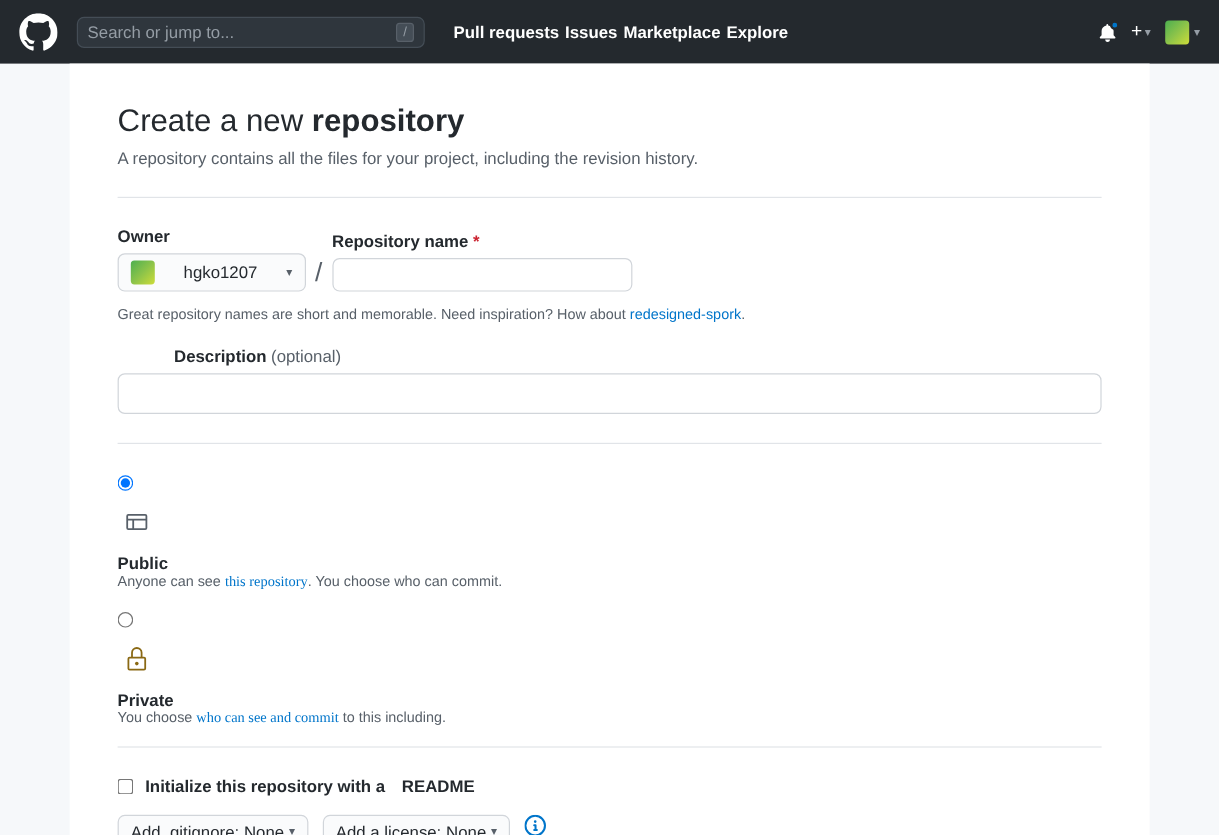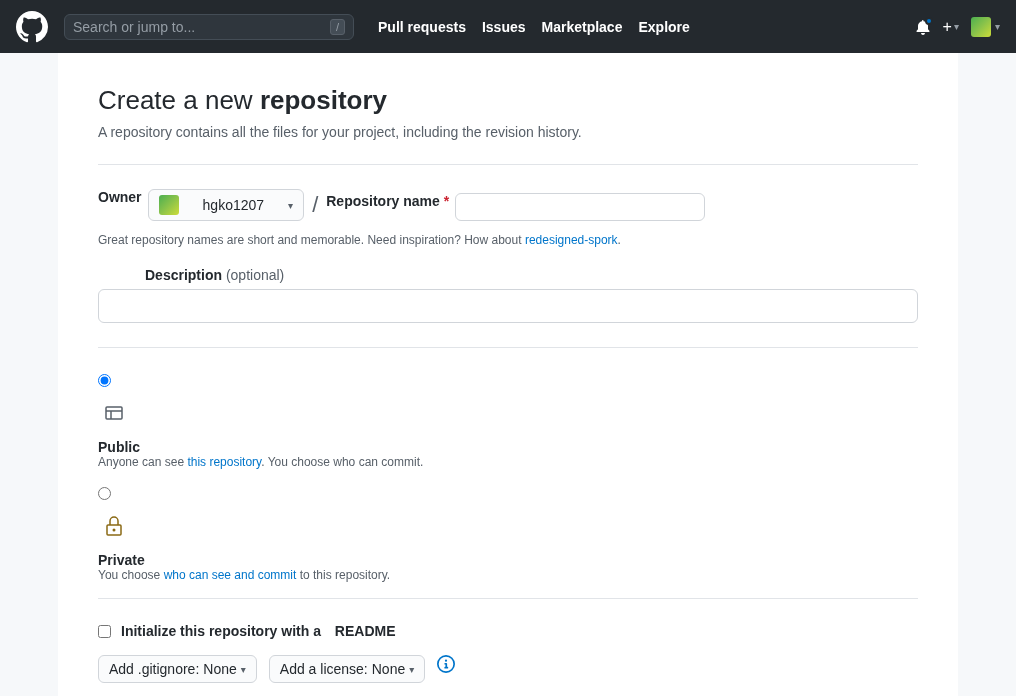--- a/index.html
+++ b/index.html
@@ -41,21 +41,21 @@
       background: #444d56;
       border: 1px solid #586069;
       border-radius: 3px;
       color: #959da5;
       font-size: 11px;
       padding: 1px 5px;
     }
     .navbar-nav {
       display: flex;
       align-items: flex-start;
-      gap: 16px;
+      gap: 5px;
       margin-left: 8px;
       flex: 1;
     }
     .navbar-nav a {
       color: #fff;
       text-decoration: none;
       font-size: 14px;
       font-weight: 600;
     }
     .navbar-actions {
@@ -133,21 +133,21 @@
 
     
     .owner-repo-row {
       display: flex;
       align-items: flex-end;
       gap: 8px;
       margin-bottom: 12px;
     }
     .field-group {
       display: flex;
-      flex-direction: row;
+      flex-direction: column;
       gap: 6px;
     }
     .field-label {
       font-size: 14px;
       font-weight: 600;
       color: #24292e;
     }
     .field-label .required { color: #cb2431; }
     .owner-select {
       display: flex;
@@ -240,21 +240,21 @@
     }
     .radio-content .radio-title {
       font-size: 14px;
       font-weight: 600;
       color: #24292e;
     }
     .radio-content .radio-desc {
       font-size: 12px;
       color: #586069;
     }
-    .radio-content .radio-desc a { color: #0075ca; text-decoration: none; }
+    .radio-content .radio-desc a { color: #0075ca; text-decoration: none; font-family: Liberation Serif, serif; }
 
     
     .init-section { margin-top: 24px; }
     .checkbox-option {
       display: flex;
       align-items: flex-start;
       gap: 10px;
       margin-bottom: 8px;
     }
     .checkbox-option input[type="checkbox"] {
@@ -436,21 +436,21 @@
       <div class="radio-icon">
         <svg width="24" height="24" viewBox="0 0 24 24" fill="none">
           <rect x="5" y="11" width="14" height="10" rx="1" stroke="#8a6914" stroke-width="1.5" fill="none"></rect>
           <path d="M8 11V7a4 4 0 018 0v4" stroke="#8a6914" stroke-width="1.5" fill="none"></path>
           <circle cx="12" cy="16" r="1.5" fill="#8a6914"></circle>
         </svg>
       </div>
       <div class="radio-content">
         <div class="radio-title">Private</div>
         <div class="radio-desc">
-          <span>You choose </span><a href="#">who can see and commit</a><span> to this repository.</span>
+          <span>You choose </span><a href="#">who can see and commit</a><span> to this including.</span>
         </div>
       </div>
     </label>
   </div>
 
   <hr class="divider">
 
   <div class="init-section">
     <label class="checkbox-option">
       <input type="checkbox" style="">

